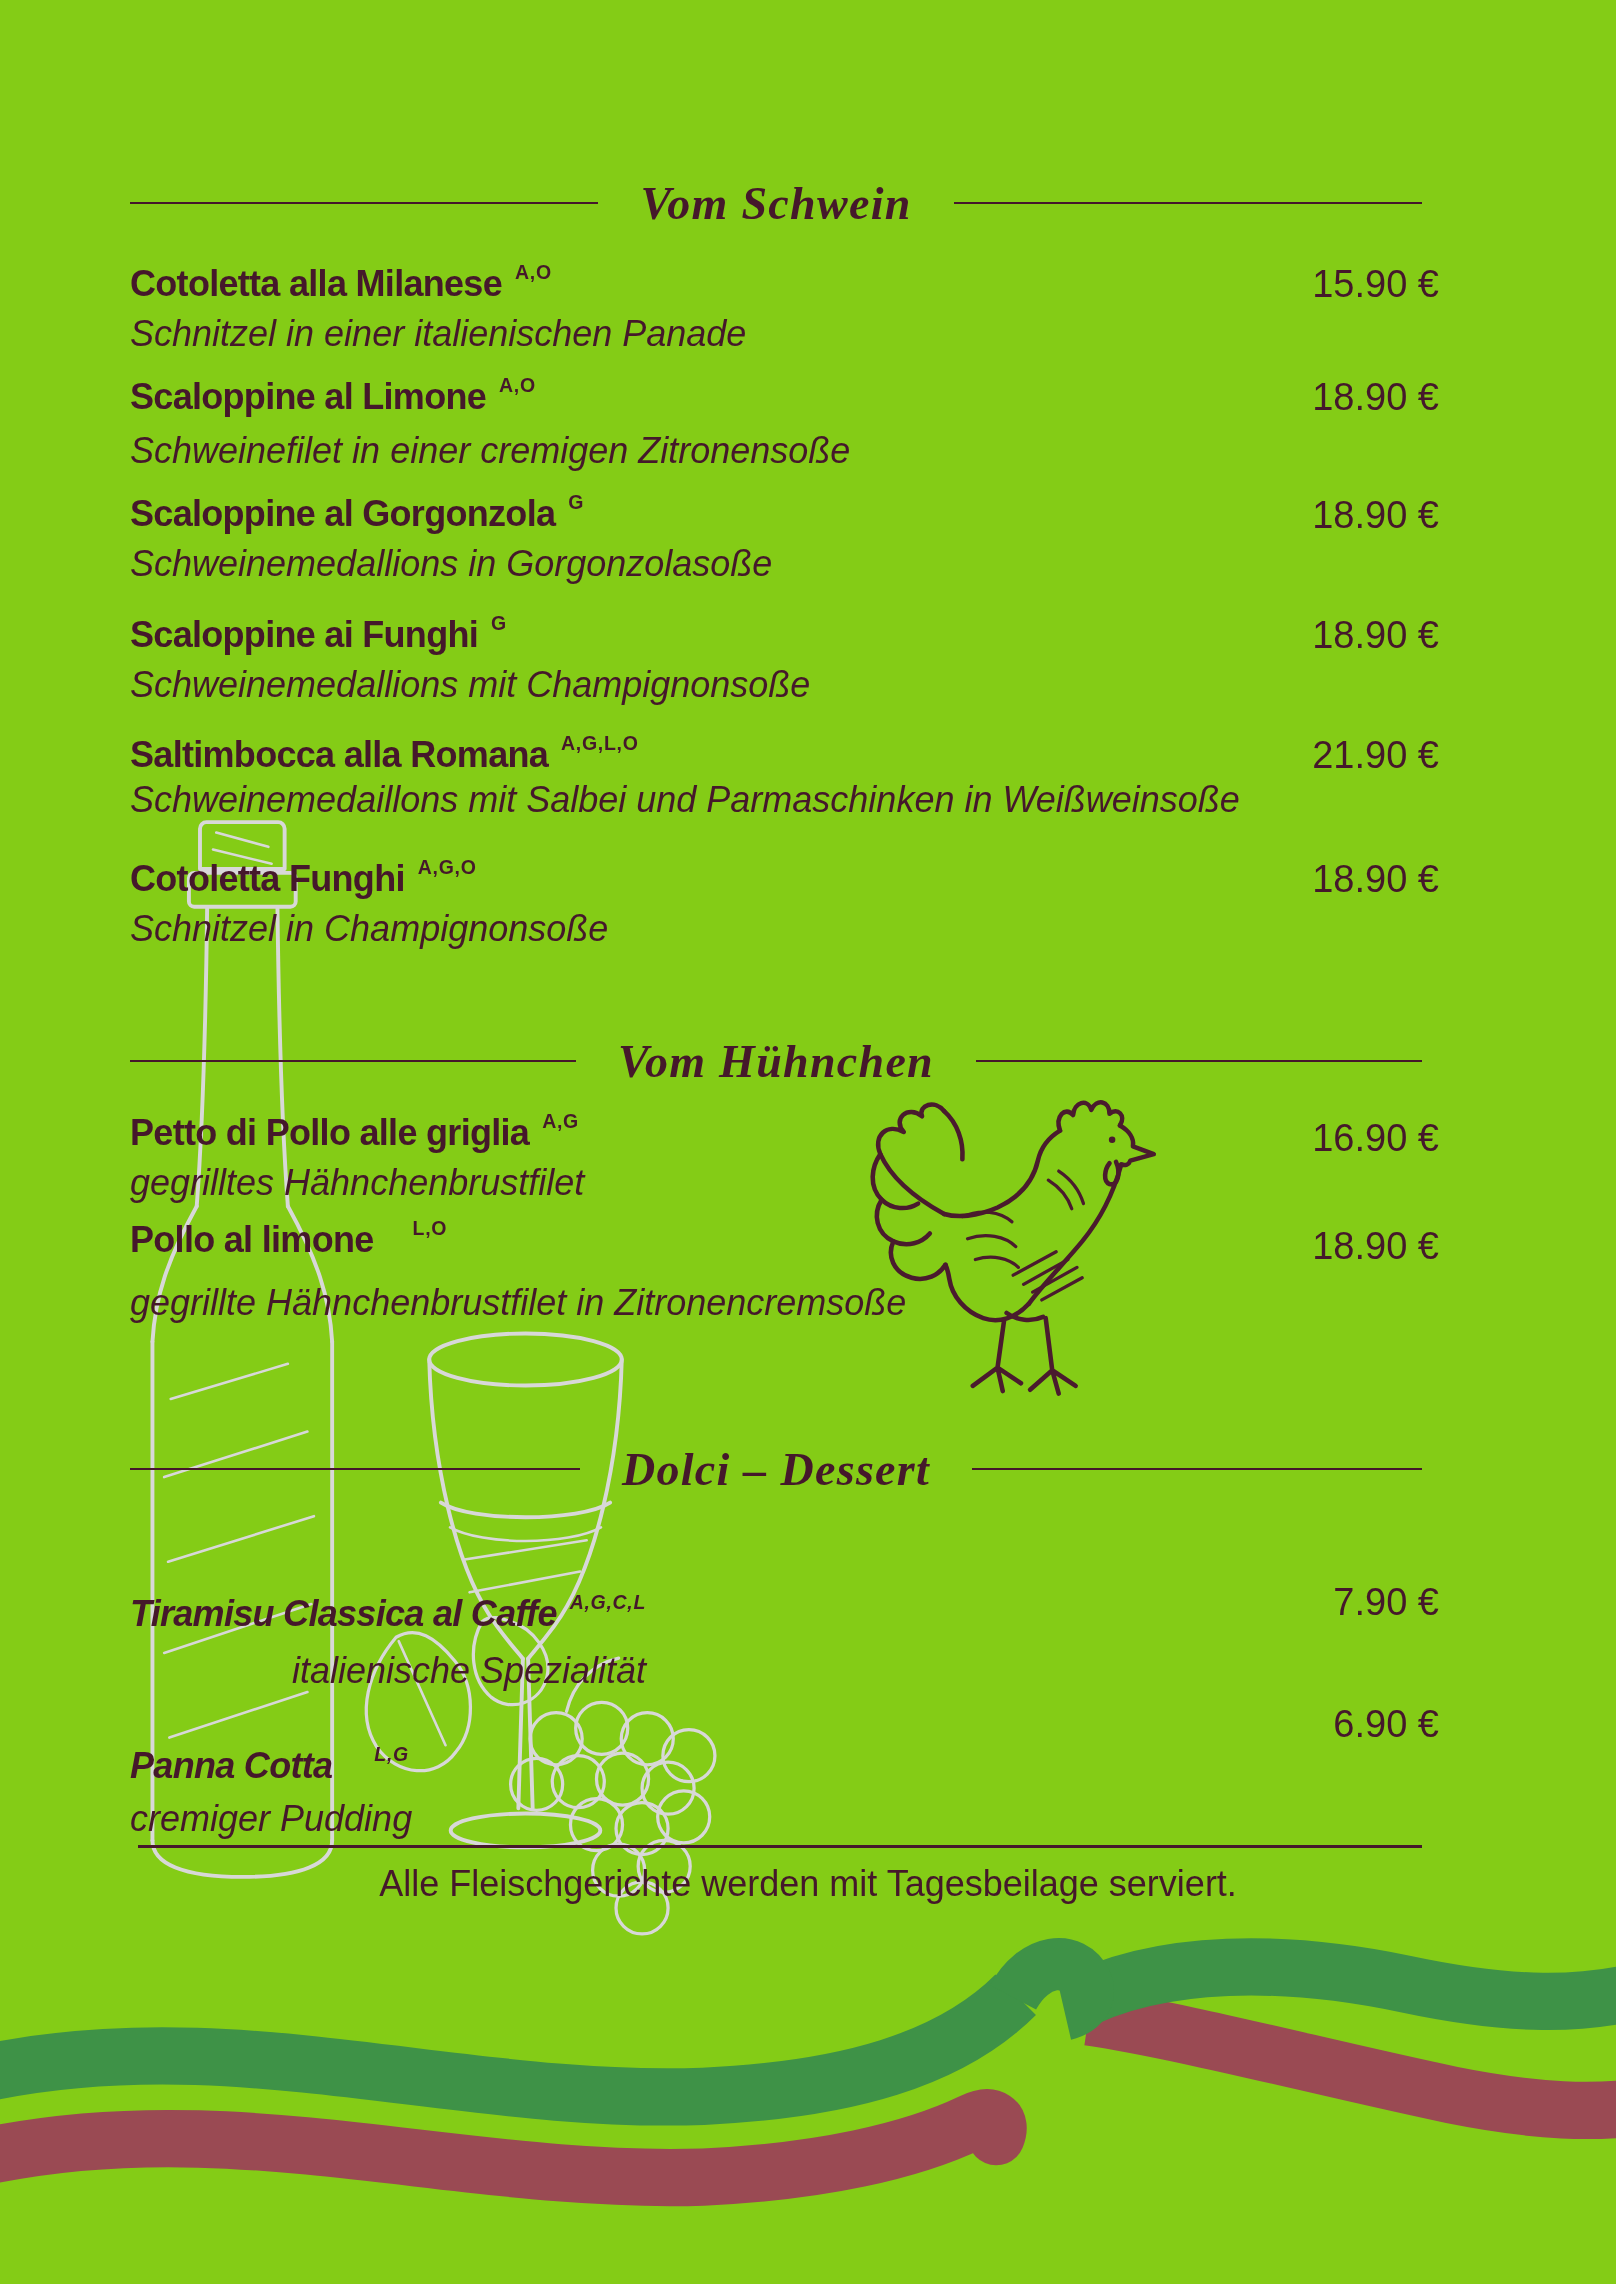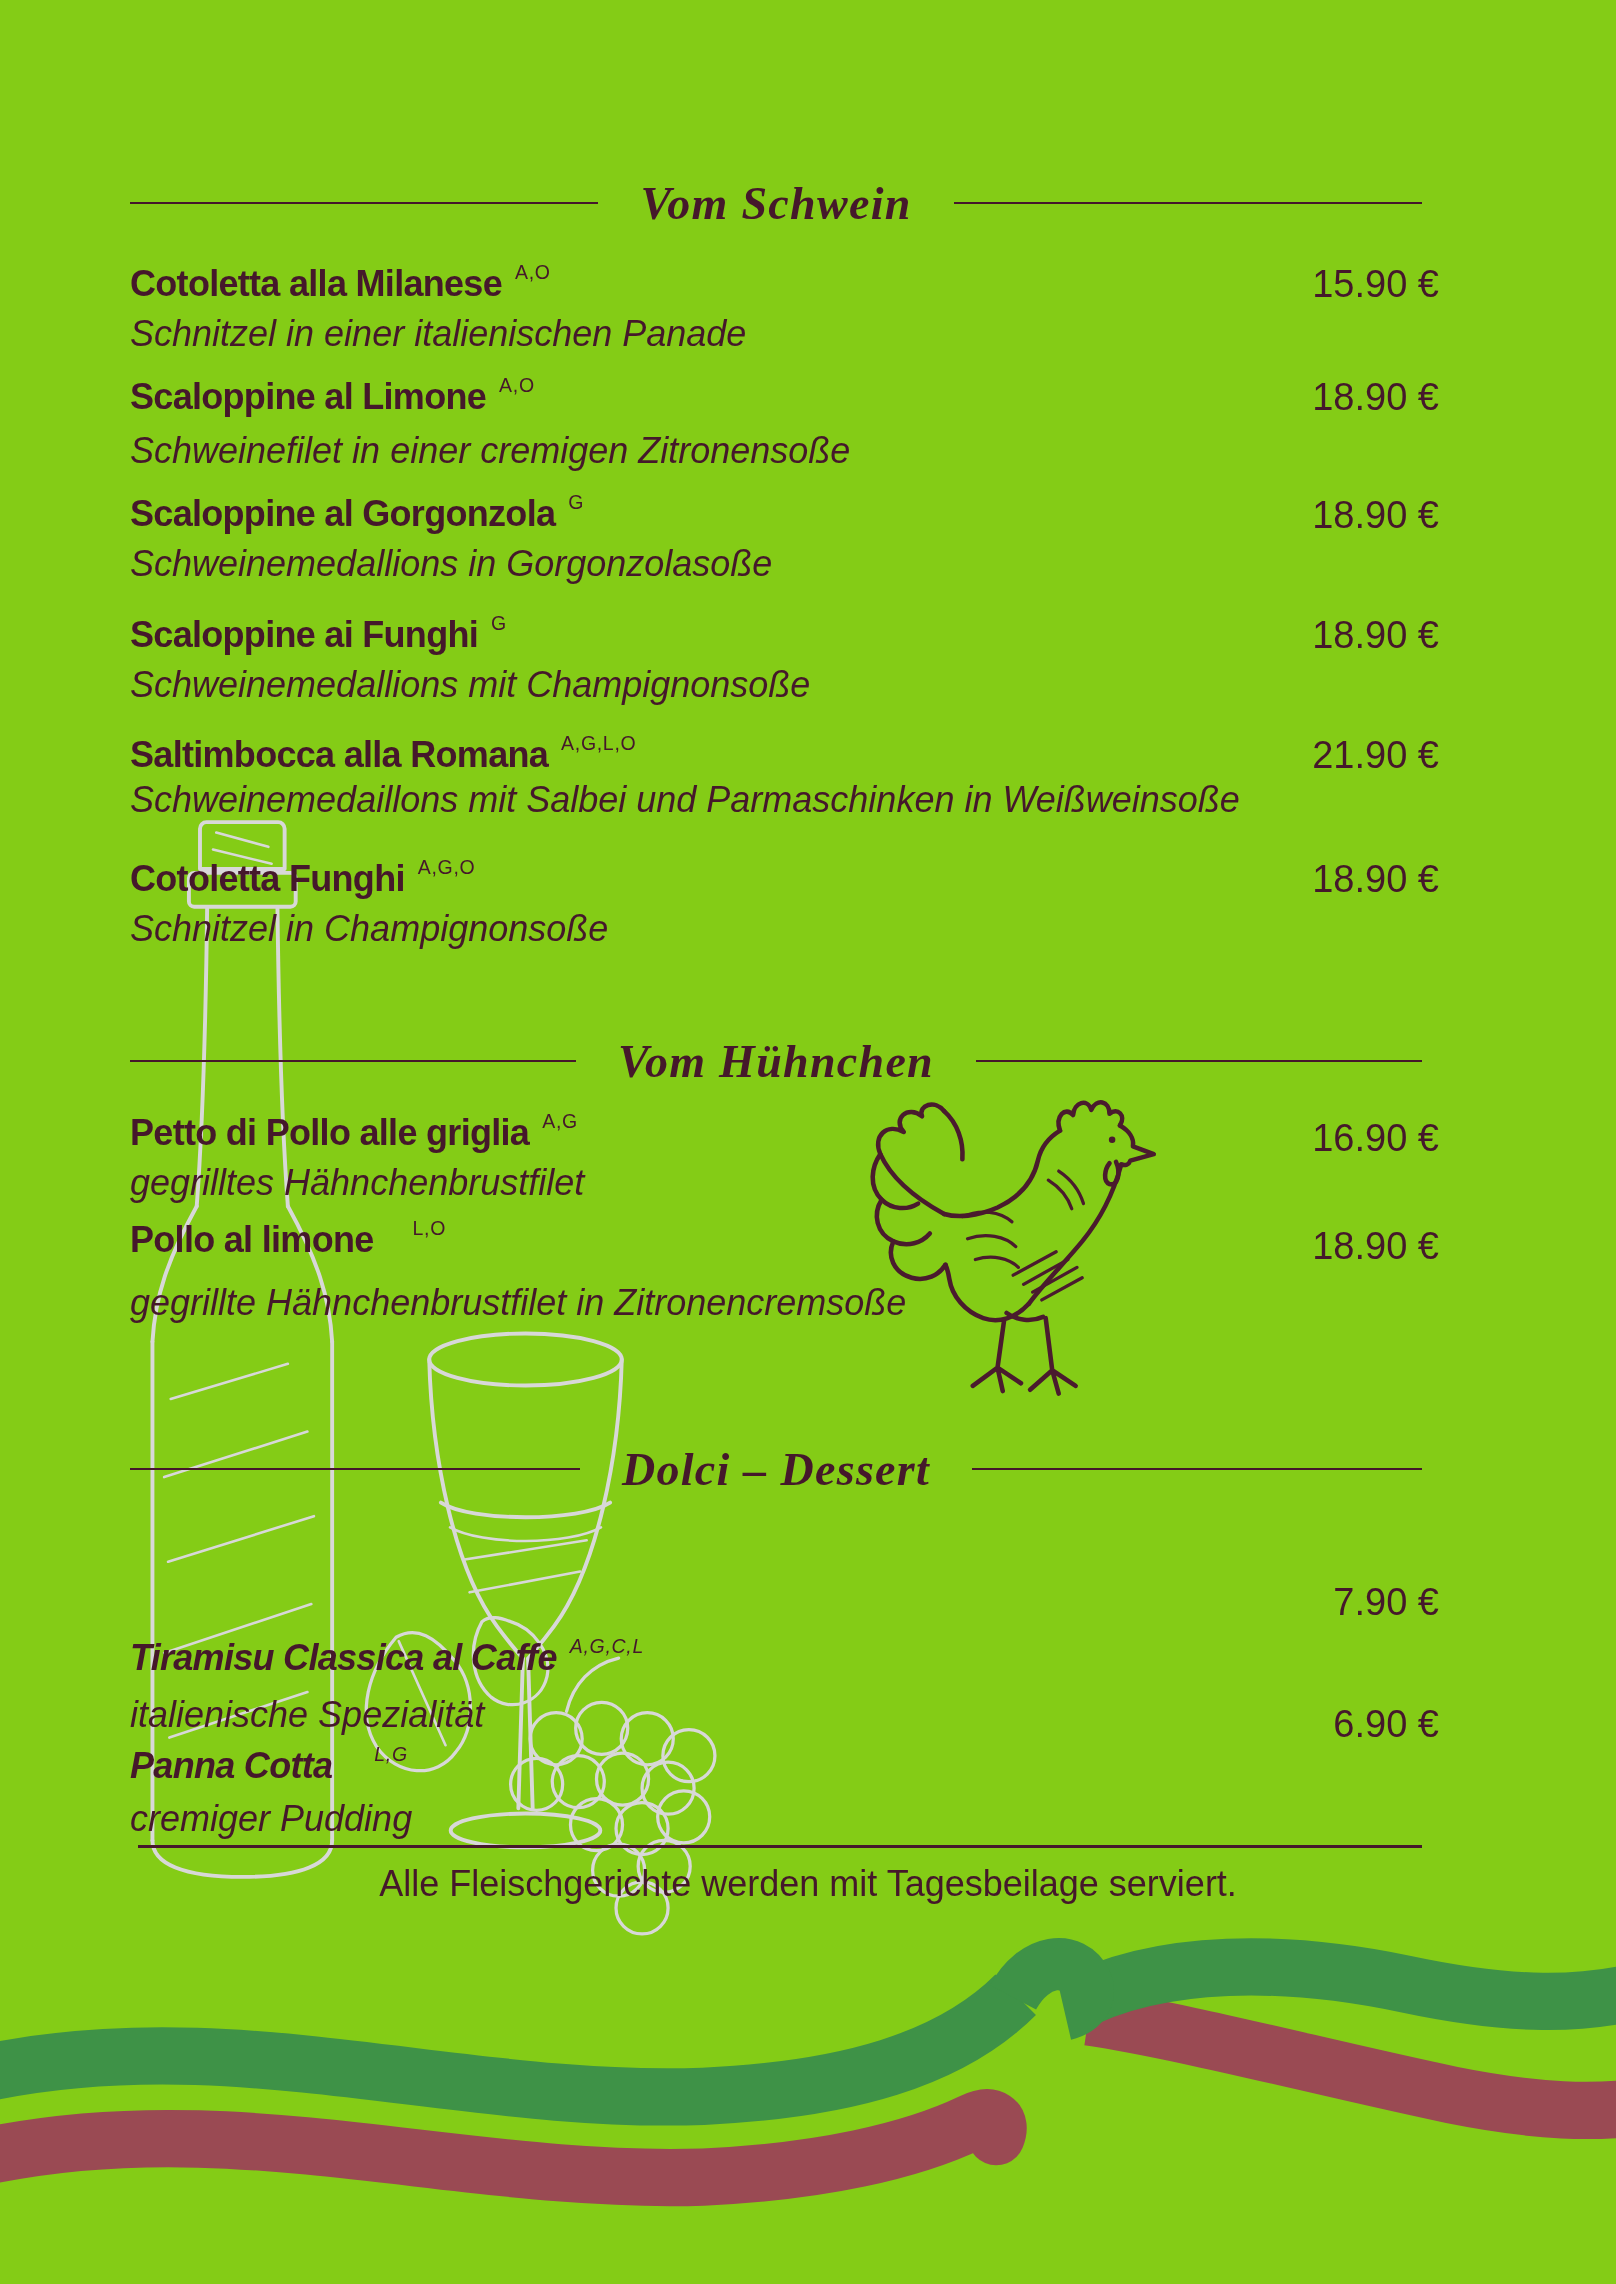--- a/index.html
+++ b/index.html
@@ -45,21 +45,21 @@
     letter-spacing:-0.7px;
     line-height:44px;
     white-space:nowrap;
   }
   .dessert .item-name{font-style:italic;}
   .allergens{
     display:inline-block;
     position:relative;
     top:-17px;
     font-size:19.5px;
-    font-weight:normal;
+    font-weight:bold;
     margin-left:13px;
     letter-spacing:0.7px;
   }
   .item-desc{
     font-size:36px;
     font-style:italic;
     margin-top:5.2px;
     line-height:36px;
     white-space:nowrap;
   }
@@ -229,21 +229,21 @@
     <div class="item-desc" style="margin-top:18px;">gegrillte Hähnchenbrustfilet in Zitronencremsoße</div>
   </div>
   <div class="item-price" style="top:1225px;">18.90 €</div>
 
   <div class="section-header" style="top:1439px;">
     <span class="rule"></span>
     <h2 class="section-title">Dolci – Dessert</h2>
     <span class="rule"></span>
   </div>
 
-  <div class="menu-item dessert" style="top:1636px;">
+  <div class="menu-item dessert" style="top:1592px;text-align:right;">
     <div class="item-name"><span>Tiramisu Classica al Caffe</span><span class="allergens">A,G,C,L</span></div>
     <div class="item-desc" style="margin-top:11.7px;">italienische Spezialität</div>
   </div>
   <div class="item-price" style="top:1581px;">7.90 €</div>
 
   <div class="menu-item dessert" style="top:1744px;">
     <div class="item-name"><span>Panna Cotta</span><span class="allergens" style="margin-left:42px;">L,G</span></div>
     <div class="item-desc" style="margin-top:7.8px;">cremiger Pudding</div>
   </div>
   <div class="item-price" style="top:1703px;">6.90 €</div>

